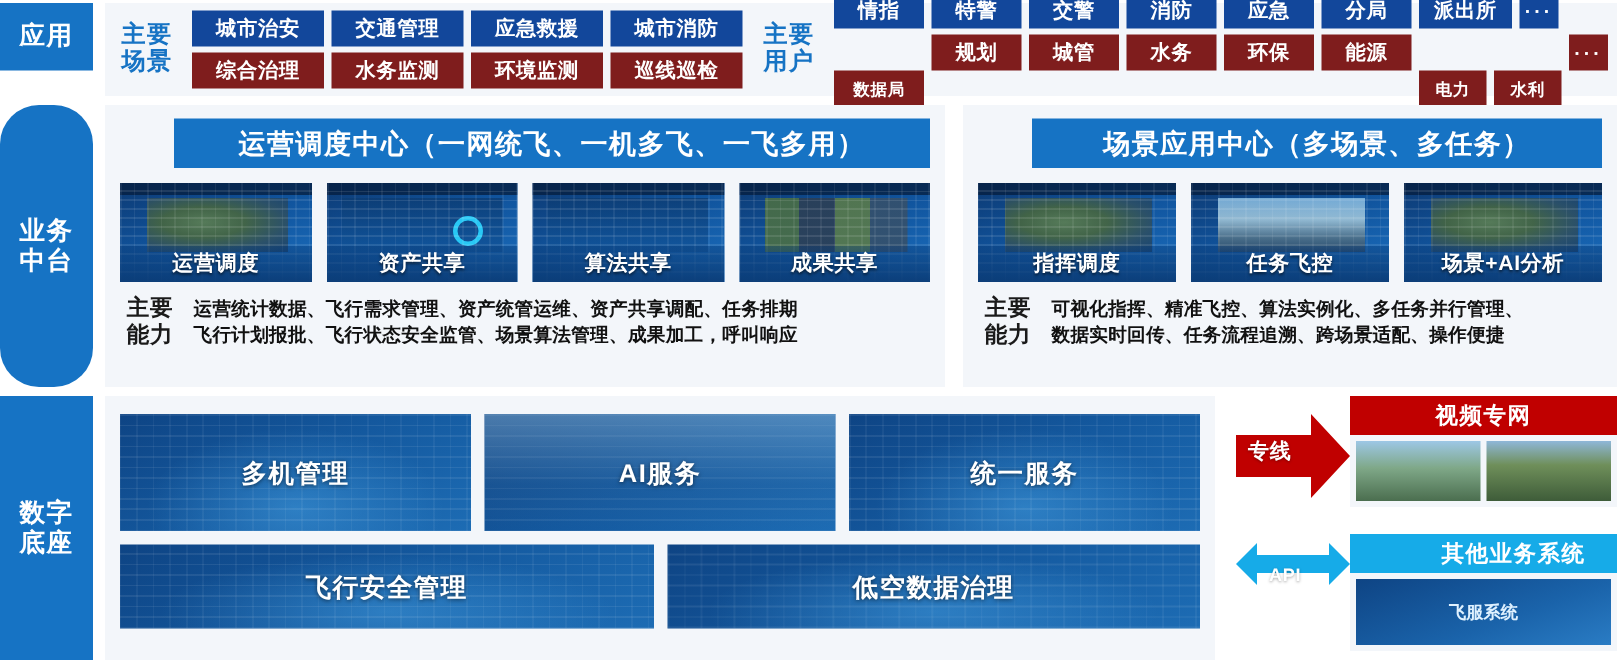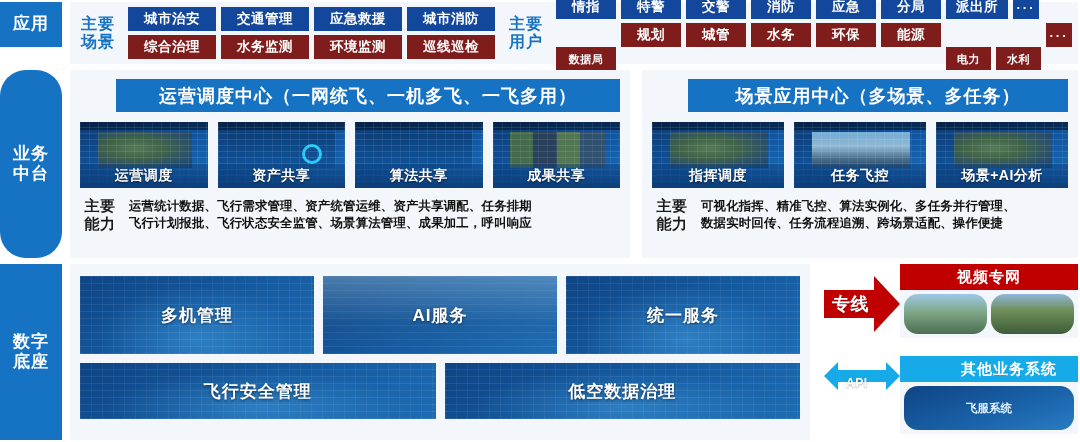--- a/index.html
+++ b/index.html
@@ -159,38 +159,38 @@
   
   .ext { position: absolute; left: 752px; top: 0; width: 256px; height: 176px; }
   .ext-card { position: absolute; left: 78px; width: 178px; }
   .ext-head {
     height: 26px; display: flex; align-items: center; justify-content: center;
     color: #fff; font-weight: bold; font-size: 15px; letter-spacing: 1px;
   }
   .ext-head.red  { background: #c00000; }
   .ext-head.blue { background: #16abe8; padding-left: 40px; }
   .ext-body { background: #f3f6fa; padding: 4px; display: flex; gap: 4px; }
-  .ext-thumb { flex: 1; height: 40px; overflow: hidden; border-radius: 14px; }
+  .ext-thumb { flex: 1; height: 40px; overflow: hidden; }
   .ext-thumb.t1 { background: linear-gradient(180deg,#9dc7e6 0%, #7fa888 45%, #4b6e4f 100%); }
   .ext-thumb.t2 { background: linear-gradient(180deg,#8fb7d8 0%, #6f8f5a 40%, #3e5c39 100%); }
   .ext-thumb.t3 {
     height: 44px;
     background: linear-gradient(160deg,#0e4484 0%, #1a63aa 60%, #2a7cc4 100%);
     display: flex; align-items: center; justify-content: center;
     color: #dff1ff; font-size: 11.5px; font-weight: bold;
   }
   .ext-video { top: 0; }
   .ext-other { top: 92px; }
 
   .arrow-wrap { position: absolute; left: 0; top: 0; width: 80px; height: 176px; }
   .arrow-label {
     position: absolute; color: #fff; font-weight: bold;
     text-shadow: 0 1px 2px rgba(0,0,0,.35); letter-spacing: .5px;
   }
-  .lbl-line { left: 10px; top: 28px; font-size: 18px; }
+  .lbl-line { left: 10px; top: 28px; font-size: 14px; }
   .lbl-api  { left: 24px; top: 112px; font-size: 12px; }
 </style>
 </head>
 <body>
 
 <div class="diagram">
 
   <div class="rail rail-app">
     <div>
       <span>应用</span>

